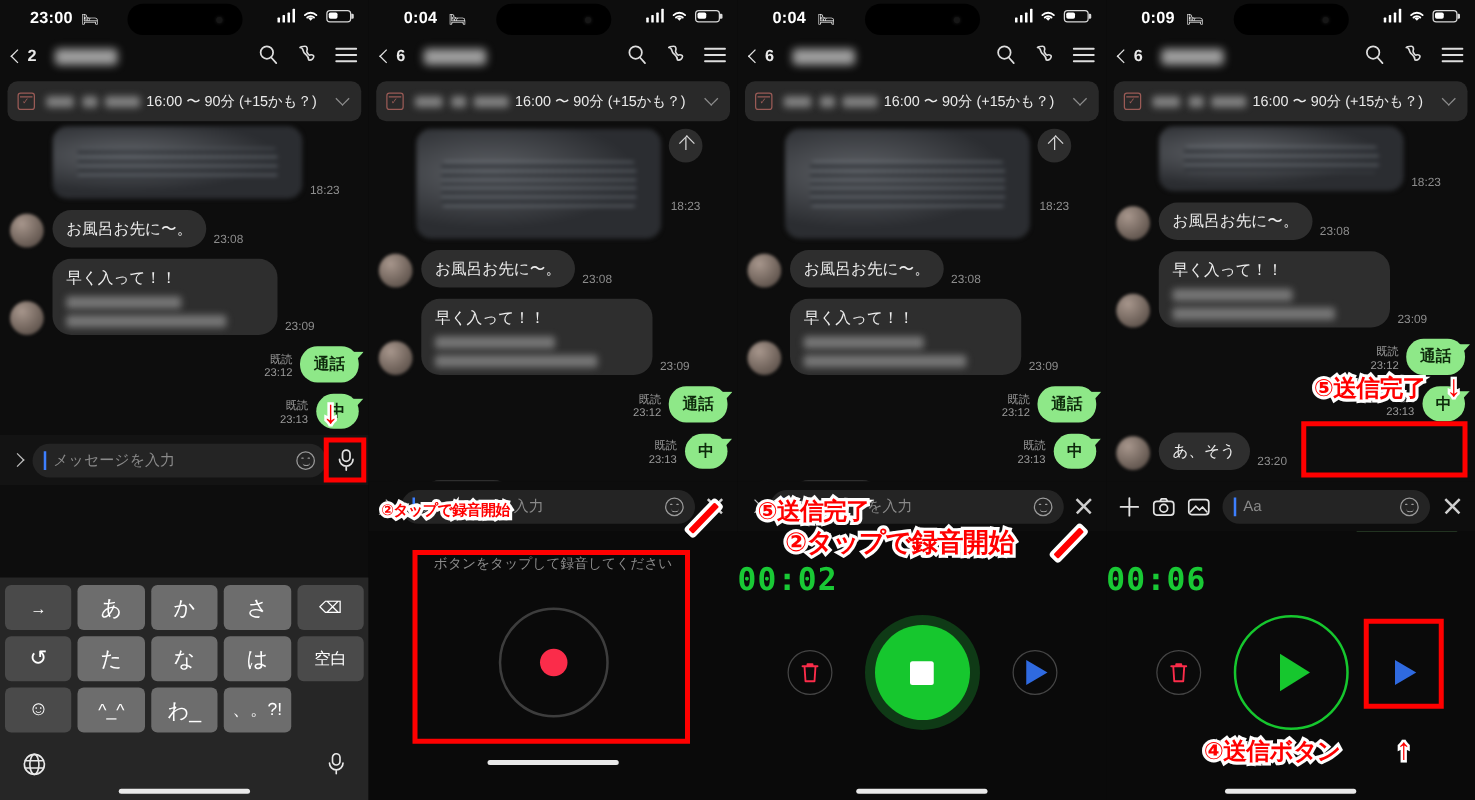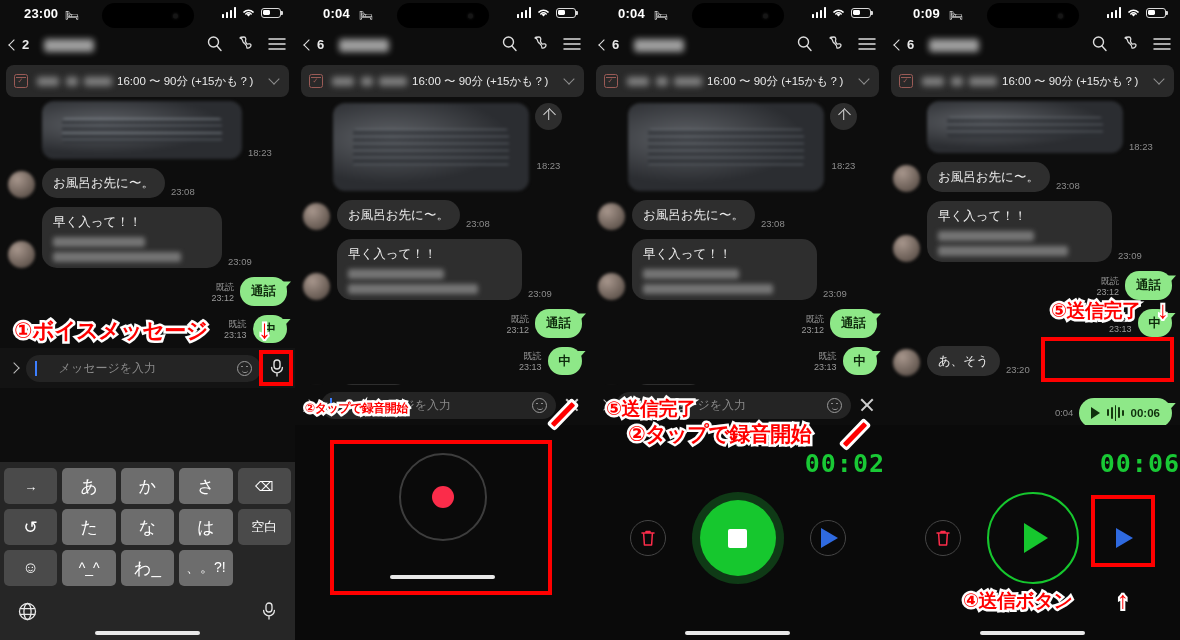--- a/index.html
+++ b/index.html
@@ -117,37 +117,37 @@
   .wave { display:flex; align-items:center; gap:1.8px; height:16px; }
   .wave b { width:1.8px; background:#14380f; display:block; border-radius:1px; }
   .vdur { font-size:11.5px; color:#10300d; font-weight:700; }
 
   
   .inputbar { position:absolute; left:0; right:0; display:flex; align-items:center; gap:8px;
               padding:0 10px; height:40px; background:#131313; }
   .chev-r { width:8px; height:8px; border-right:1.8px solid #bdbdbd; border-top:1.8px solid #bdbdbd;
             transform:rotate(45deg); flex:0 0 auto; }
   .field { flex:1; height:27px; background:#242424; border-radius:14px; display:flex;
-           align-items:center; padding:0 9px; gap:22px; position:relative; }
+           align-items:center; padding:0 9px; gap:6px; position:relative; }
   .caret { width:1.6px; height:15px; background:#3d7fff; flex:0 0 auto; }
   .ph { color:#8a8a8a; font-size:12px; flex:1; }
   .smile { width:15px; height:15px; border-radius:50%; border:1.4px solid #9a9a9a; position:relative; flex:0 0 auto;}
   .smile::before { content:""; position:absolute; left:3.4px; top:4.4px; width:1.6px; height:1.6px;
                    border-radius:50%; background:#9a9a9a; box-shadow:5px 0 0 #9a9a9a; }
   .smile::after { content:""; position:absolute; left:3.6px; top:7.6px; width:6.5px; height:3px;
                   border-bottom:1.4px solid #9a9a9a; border-radius:0 0 6px 6px; }
   .xbtn { position:relative; width:16px; height:16px; flex:0 0 auto; }
   .xbtn::before,.xbtn::after { content:""; position:absolute; left:0; top:7px; width:16px; height:1.7px;
                                background:#cfcfcf; }
   .xbtn::before { transform:rotate(45deg); } .xbtn::after { transform:rotate(-45deg); }
 
   
   .recorder { position:absolute; left:0; right:0; bottom:0; background:#0a0a0a; }
   .rec-hint { text-align:center; color:#8b8b8b; font-size:11px; padding-top:18px; }
-  .rec-timer { text-align:right; font-size:25px; font-weight:700; color:#19c935;
+  .rec-timer { text-align:left; font-size:25px; font-weight:700; color:#19c935;
                font-family:"DejaVu Sans Mono",monospace; letter-spacing:1px; }
   .rec-ctrls { display:flex; align-items:center; justify-content:center; gap:26px; }
   .circle-outline { width:88px; height:88px; border-radius:50%; border:2px solid #3d3d3d;
                     display:flex; align-items:center; justify-content:center; }
   .dot-red { width:22px; height:22px; border-radius:50%; background:#fb2c4a; }
   .ring-green { width:92px; height:92px; border-radius:50%; background:#0f3a16;
                 display:flex; align-items:center; justify-content:center; }
   .solid-green { width:76px; height:76px; border-radius:50%; background:#16c72e;
                  display:flex; align-items:center; justify-content:center; }
   .sq-white { width:19px; height:19px; background:#fff; border-radius:2px; }
@@ -328,21 +328,20 @@
         </svg>
         <svg width="16" height="20" viewBox="0 0 16 20">
           <rect x="5" y="2" width="6" height="9" rx="3" stroke="#e8e8e8" stroke-width="1.3" fill="none"></rect>
           <path d="M2.6 9.5a5.4 5.4 0 0 0 10.8 0M8 15v3" stroke="#e8e8e8" stroke-width="1.3" fill="none" stroke-linecap="round"></path>
         </svg>
       </div>
       <div class="homebar"></div>
     </div>
 
     <div class="redbox" style="left:259px;top:350px;width:34px;height:36px"></div>
-    <div class="ann" style="left:14px;top:316px;font-size:22px">①ボイスメッセージ</div>
     <div class="ann-arrow" style="left:258px;top:314px;font-size:26px">↓</div>
   </div>
 
   <div class="panel" id="p2">
     <div class="statusbar">
       <span class="sb-time" style="left:28px">0:04</span>
       <span class="sb-bed" style="left:64px">🛏</span>
       <div class="notch">
           <i></i>
         </div>
@@ -440,20 +439,21 @@
       <span class="chev-r"></span>
       <div class="field">
         <span class="caret"></span>
         <span class="ph">メッセージを入力</span>
         <span class="smile"></span>
       </div>
       <span class="xbtn"></span>
     </div>
 
     <div class="recorder" style="top:425px;bottom:0">
+      <div class="rec-hint">ボタンをタップして録音してください</div>
       <div class="rec-ctrls" style="margin-top:28px">
         <div class="circle-outline">
           <span class="dot-red"></span>
         </div>
       </div>
       <div class="homebar" style="margin-top:34px"></div>
     </div>
 
     <div class="redbox" style="left:35px;top:440px;width:222px;height:155px"></div>
     <div class="ann" style="left:10px;top:400px;font-size:12px">②タップで録音開始</div>
@@ -693,20 +693,40 @@
               <b style="height:12px"></b>
               <b style="height:16px"></b>
             <b style="height:11px"></b>
               <b style="height:6px"></b>
           </span>
           <span class="vdur">00:06</span>
         </div>
       </div>
     </div>
 
+    <div class="inputbar" style="top:385px;background:#0d0d0d;gap:10px">
+      <svg width="17" height="17" viewBox="0 0 17 17" style="flex:0 0 auto">
+        <path d="M8.5 1.5v14M1.5 8.5h14" stroke="#e2e2e2" stroke-width="1.5" stroke-linecap="round"></path>
+      </svg>
+      <svg width="18" height="15" viewBox="0 0 18 15" style="flex:0 0 auto">
+        <rect x="1" y="3" width="16" height="11" rx="2.4" stroke="#e2e2e2" stroke-width="1.4" fill="none"></rect>
+        <circle cx="9" cy="8.6" r="3.1" stroke="#e2e2e2" stroke-width="1.4" fill="none"></circle>
+        <path d="M6 3l1.2-2h3.6L12 3" stroke="#e2e2e2" stroke-width="1.4" fill="none" stroke-linejoin="round"></path>
+      </svg>
+      <svg width="18" height="15" viewBox="0 0 18 15" style="flex:0 0 auto">
+        <rect x="1" y="1.6" width="16" height="12" rx="2.4" stroke="#e2e2e2" stroke-width="1.4" fill="none"></rect>
+        <path d="M2.4 11.4 6.6 7l3 3 2.4-2.4 3.4 3.8" stroke="#e2e2e2" stroke-width="1.4" fill="none" stroke-linecap="round" stroke-linejoin="round"></path>
+      </svg>
+      <div class="field">
+        <span class="caret"></span>
+        <span class="ph">Aa</span>
+        <span class="smile"></span>
+      </div>
+      <span class="xbtn"></span>
+    </div>
 
     <div class="recorder" style="top:425px;bottom:0">
       <div class="rec-timer" style="margin-top:24px">00:06</div>
       <div class="rec-ctrls" style="margin-top:14px">
         <div class="sidebtn">
           <svg width="16" height="18" viewBox="0 0 16 18">
             <path d="M2 4h12M6 4V2.4h4V4M3.6 4l.8 12h7.2l.8-12" stroke="#fb2c4a" stroke-width="1.5" fill="none" stroke-linecap="round" stroke-linejoin="round"></path>
           </svg>
         </div>
         <div class="circle-green-ol">

